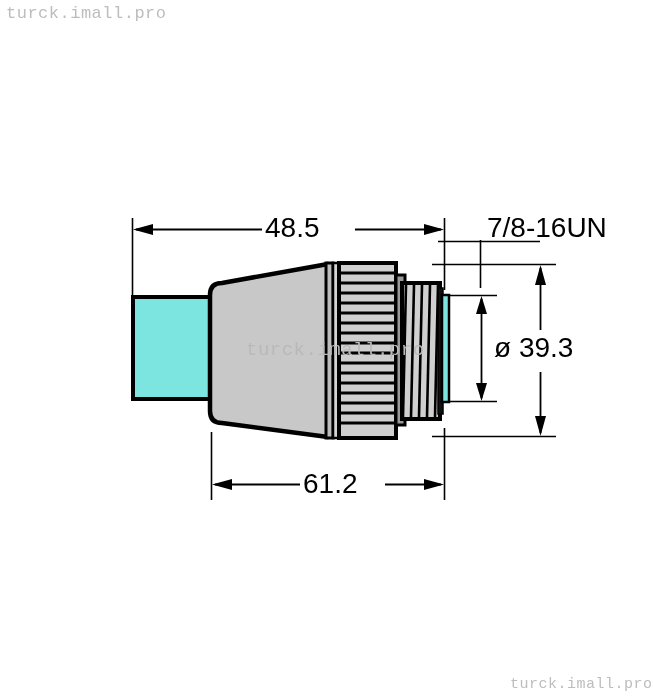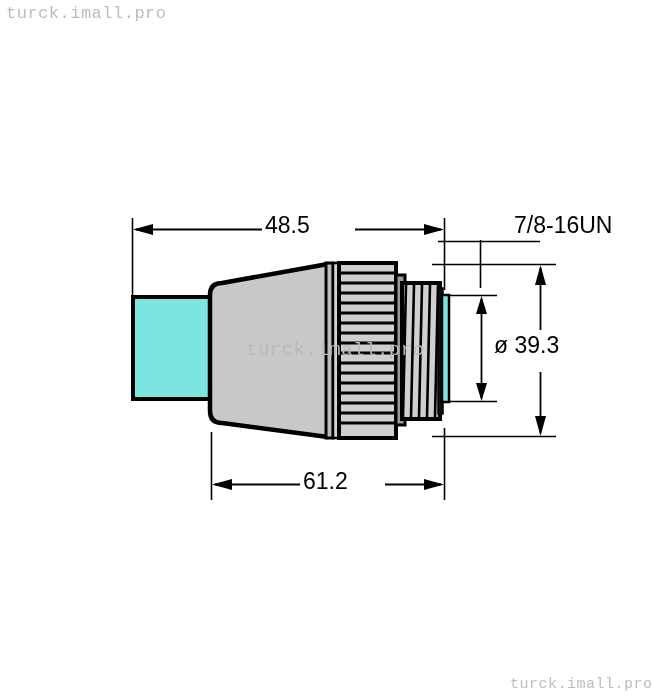--- a/index.html
+++ b/index.html
@@ -41,27 +41,27 @@
   }
   #wm-center {
     left: 246px;
     top: 339px;
     font-size: 19px;
     color: #b9b9b9;
   }
   .dim-text {
     position: absolute;
     color: #000000;
-    font-size: 23px;
+    font-size: 28px;
     font-weight: 400;
     white-space: nowrap;
     letter-spacing: 0px;
   }
   #dim-485 { left: 265px; top: 212px; }
-  #dim-thread { left: 514px; top: 212px; text-align: center; }
+  #dim-thread { left: 487px; top: 212px; text-align: center; }
   #dim-26 { left: 494px; top: 332px; }
   #dim-360 { left: 303px; top: 468px; }
 </style>
 </head>
 <body>
 
 <svg id="canvas" viewBox="0 0 653 700" xmlns="http://www.w3.org/2000/svg">
 
   <g stroke="#000000" stroke-width="1.6" fill="none">
 

